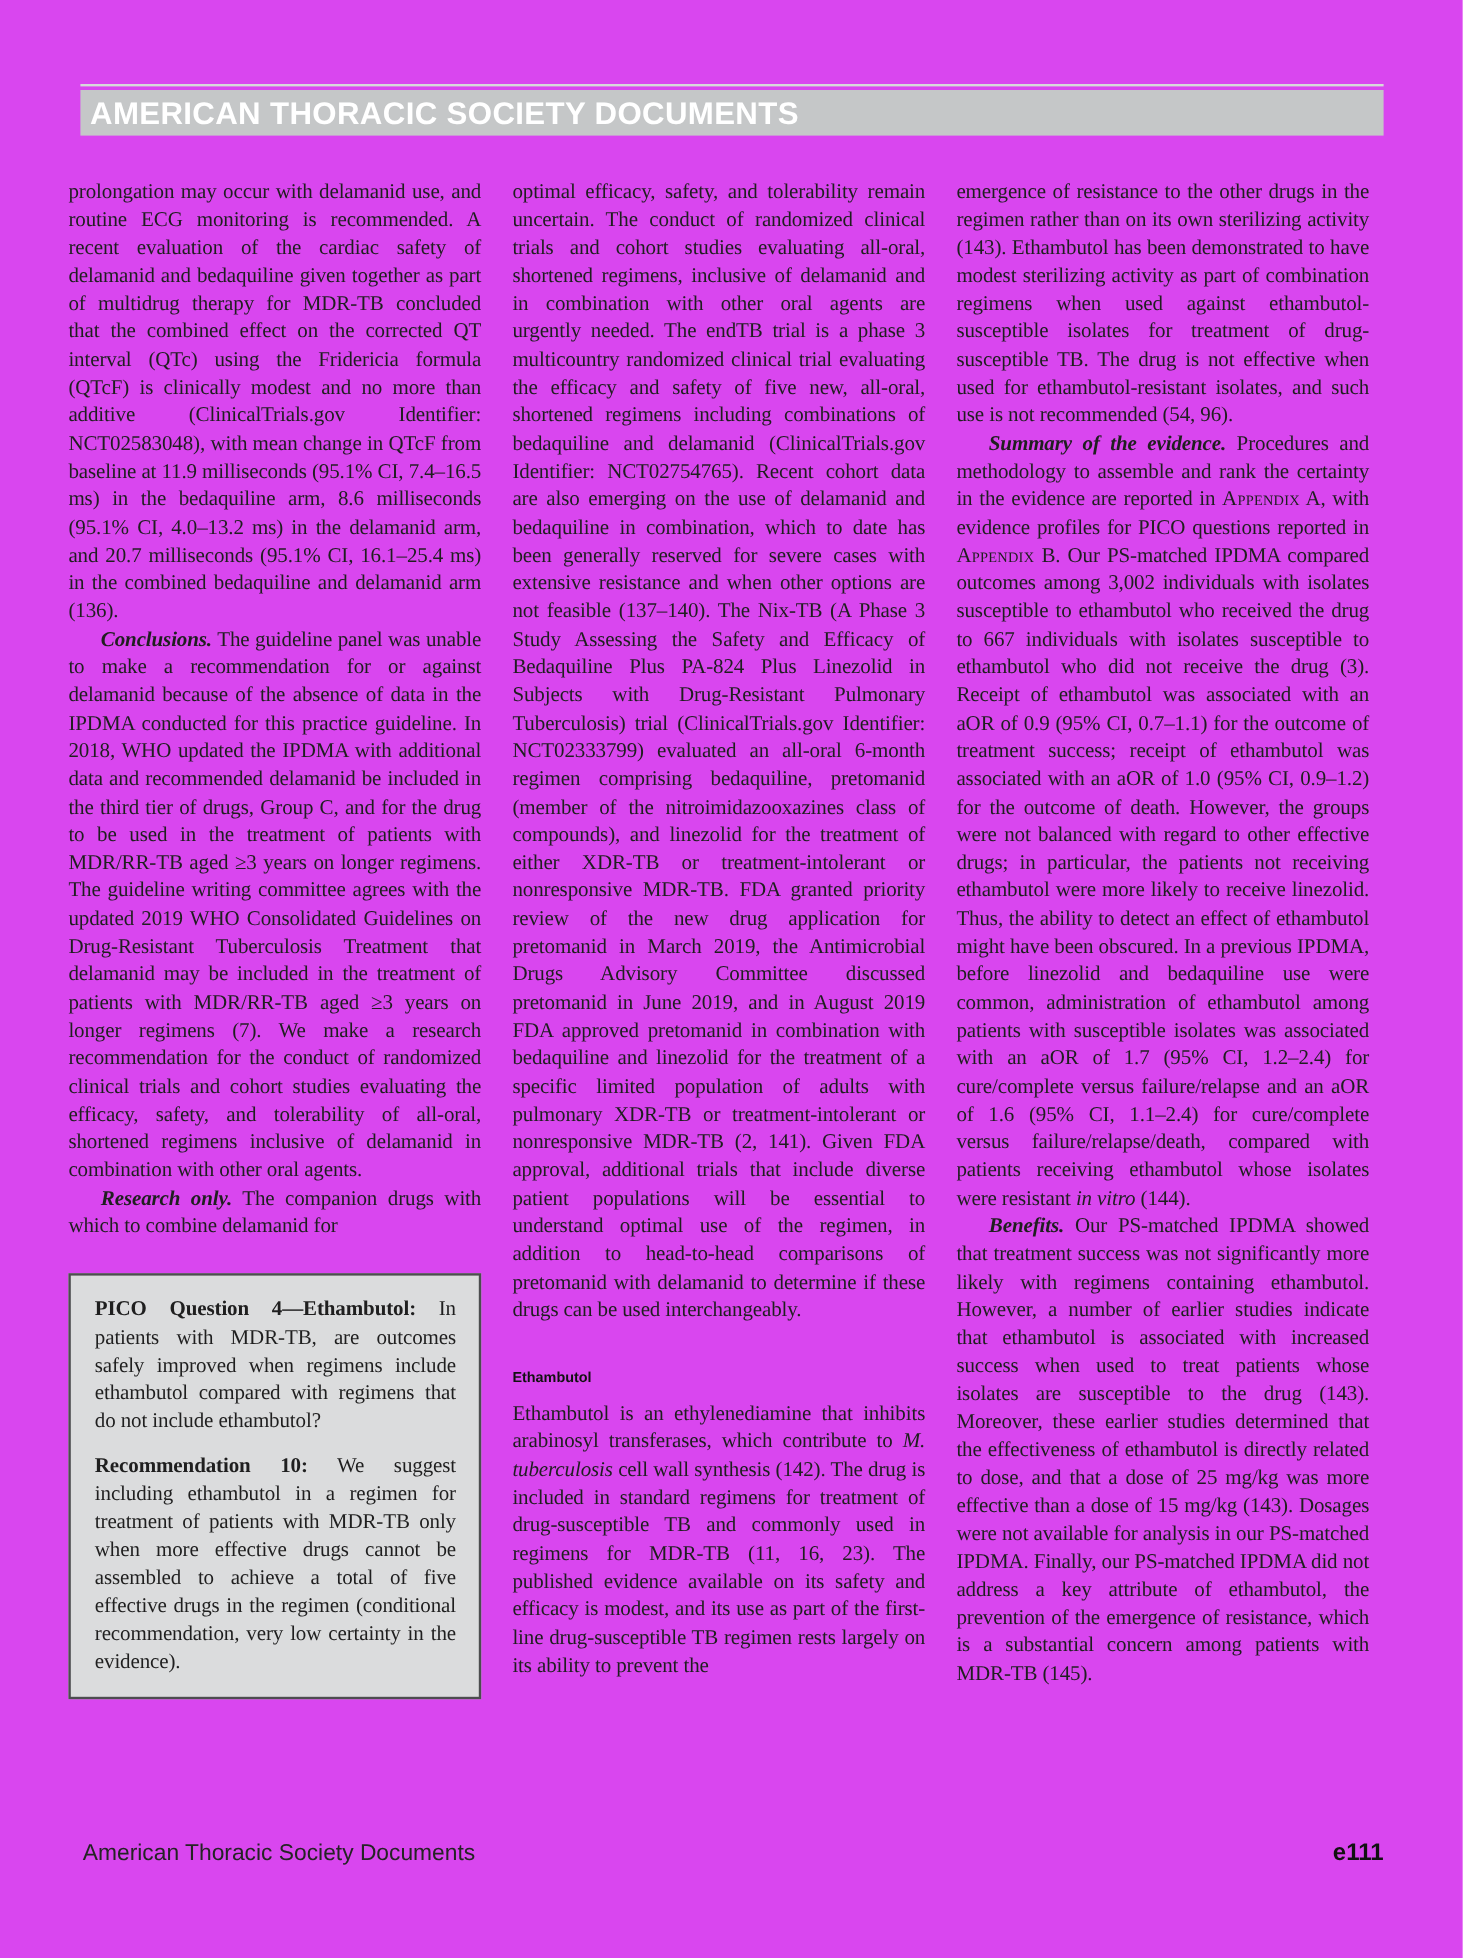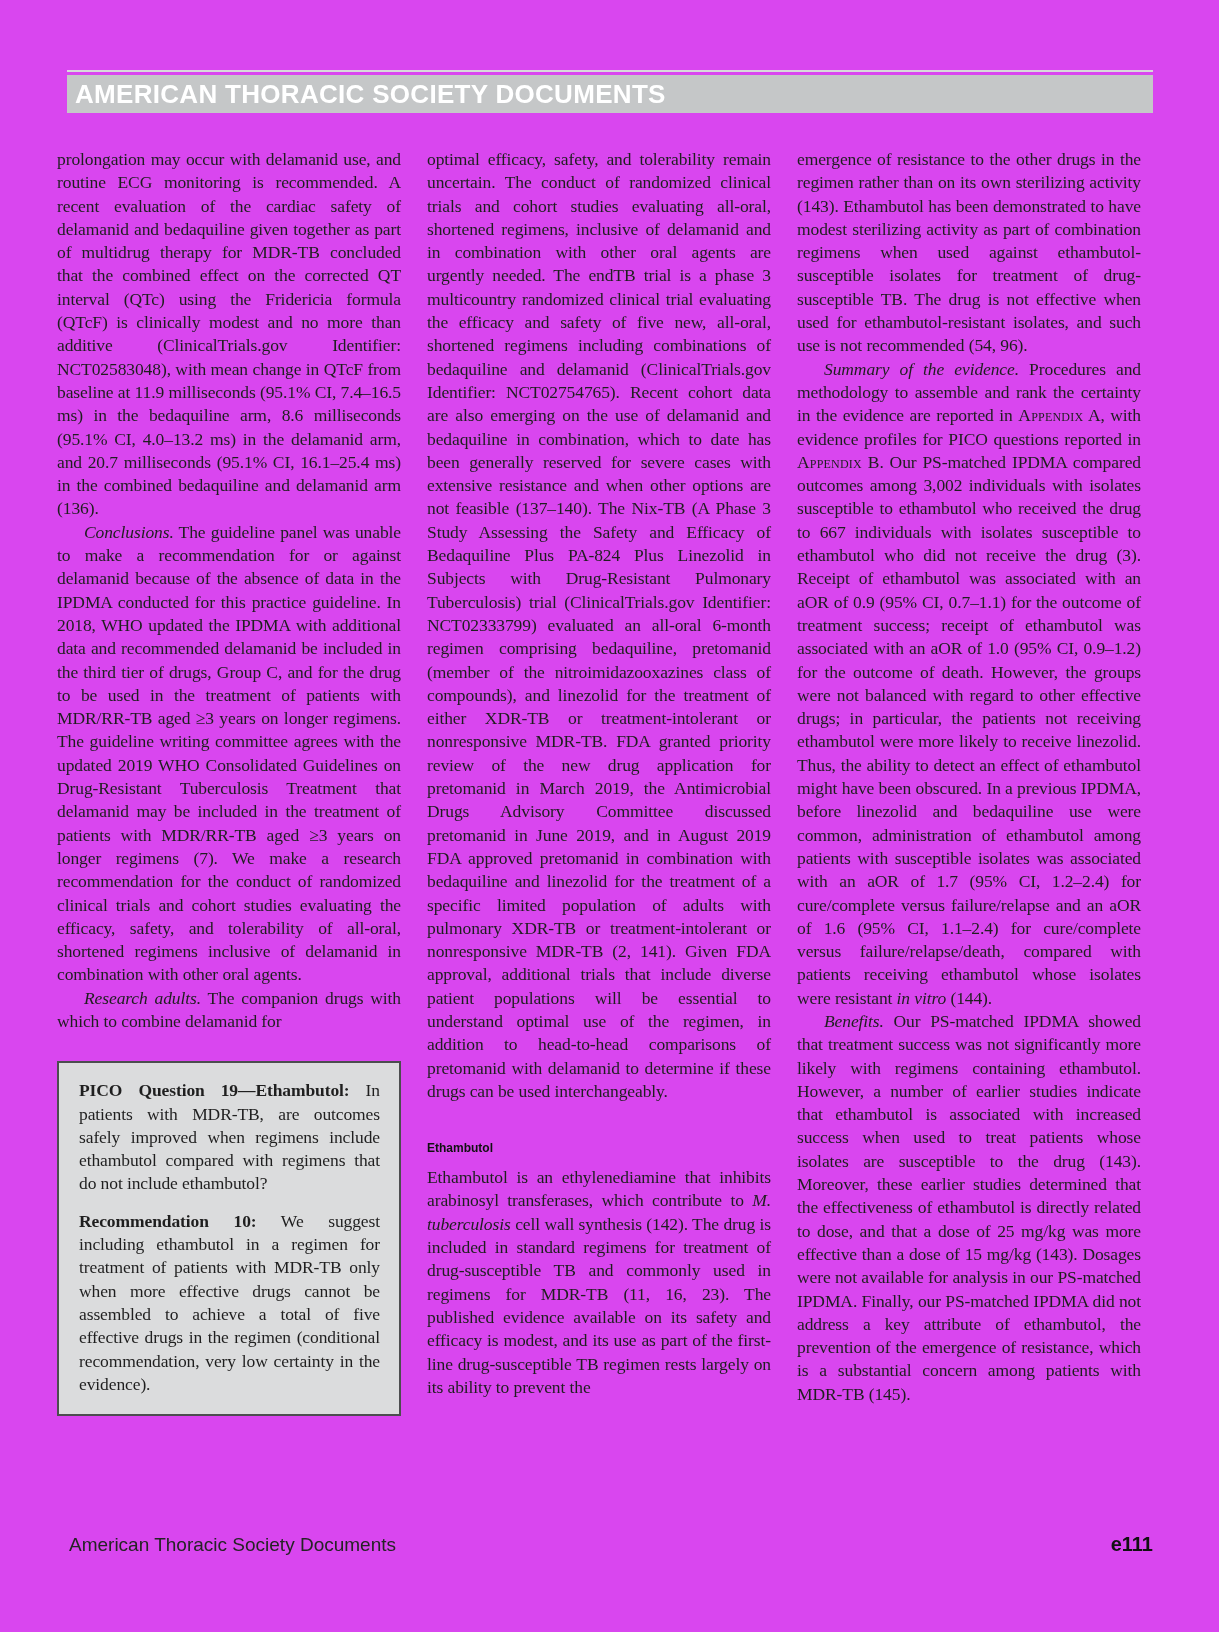--- a/index.html
+++ b/index.html
@@ -49,21 +49,21 @@
     font-size: 17.5px;
     line-height: 23.3px;
     letter-spacing: -0.1px;
     color: #1f1f1f;
     text-align: justify;
   }
   .indent { text-indent: 27px; }
   .run-plain { font-style: normal; font-weight: normal; }
   .run-bold { font-weight: bold; }
   .run-italic { font-style: italic; }
-  .run-bolditalic { font-weight: normal; font-style: italic; }
+  .run-bolditalic { font-weight: bold; font-style: italic; }
   .run-smallcaps { font-variant: small-caps; letter-spacing: 0.2px; }
   .pico-box {
     margin-top: 28px;
     box-sizing: border-box;
     width: 344px;
     border: 2px solid #4c4d4f;
     background: #dbdcdd;
     padding: 16px 19px 18px 20px;
   }
   .box-para {
@@ -110,23 +110,23 @@
 
   <div class="banner">
     <span class="banner-title">AMERICAN THORACIC SOCIETY DOCUMENTS</span>
   </div>
 
   <div class="columns">
 
     <div class="col">
       <p class="body-para"><span class="run-plain">prolongation may occur with delamanid use, and routine ECG monitoring is recommended. A recent evaluation of the cardiac safety of delamanid and bedaquiline given together as part of multidrug therapy for MDR-TB concluded that the combined effect on the corrected QT interval (QTc) using the Fridericia formula (QTcF) is clinically modest and no more than additive (ClinicalTrials.gov Identifier: NCT02583048), with mean change in QTcF from baseline at 11.9 milliseconds (95.1% CI, 7.4–16.5 ms) in the bedaquiline arm, 8.6 milliseconds (95.1% CI, 4.0–13.2 ms) in the delamanid arm, and 20.7 milliseconds (95.1% CI, 16.1–25.4 ms) in the combined bedaquiline and delamanid arm (136).</span></p>
       <p class="body-para indent"><span class="run-bolditalic">Conclusions.</span><span class="run-plain"> The guideline panel was unable to make a recommendation for or against delamanid because of the absence of data in the IPDMA conducted for this practice guideline. In 2018, WHO updated the IPDMA with additional data and recommended delamanid be included in the third tier of drugs, Group C, and for the drug to be used in the treatment of patients with MDR/RR-TB aged ≥3 years on longer regimens. The guideline writing committee agrees with the updated 2019 WHO Consolidated Guidelines on Drug-Resistant Tuberculosis Treatment that delamanid may be included in the treatment of patients with MDR/RR-TB aged ≥3 years on longer regimens (7). We make a research recommendation for the conduct of randomized clinical trials and cohort studies evaluating the efficacy, safety, and tolerability of all-oral, shortened regimens inclusive of delamanid in combination with other oral agents.</span></p>
-      <p class="body-para indent"><span class="run-bolditalic">Research adults.</span><span class="run-plain"> The companion drugs with which to combine delamanid for</span></p>
+      <p class="body-para indent"><span class="run-bolditalic">Research only.</span><span class="run-plain"> The companion drugs with which to combine delamanid for</span></p>
       <div class="pico-box">
-        <p class="box-para"><span class="run-bold">PICO Question 19—Ethambutol:</span><span class="run-plain"> In patients with MDR-TB, are outcomes safely improved when regimens include ethambutol compared with regimens that do not include ethambutol?</span></p>
+        <p class="box-para"><span class="run-bold">PICO Question 4—Ethambutol:</span><span class="run-plain"> In patients with MDR-TB, are outcomes safely improved when regimens include ethambutol compared with regimens that do not include ethambutol?</span></p>
         <p class="box-para"><span class="run-bold">Recommendation 10:</span><span class="run-plain"> We suggest including ethambutol in a regimen for treatment of patients with MDR-TB only when more effective drugs cannot be assembled to achieve a total of five effective drugs in the regimen (conditional recommendation, very low certainty in the evidence).</span></p>
       </div>
     </div>
 
     <div class="col">
       <p class="body-para"><span class="run-plain">optimal efficacy, safety, and tolerability remain uncertain. The conduct of randomized clinical trials and cohort studies evaluating all-oral, shortened regimens, inclusive of delamanid and in combination with other oral agents are urgently needed. The endTB trial is a phase 3 multicountry randomized clinical trial evaluating the efficacy and safety of five new, all-oral, shortened regimens including combinations of bedaquiline and delamanid (ClinicalTrials.gov Identifier: NCT02754765). Recent cohort data are also emerging on the use of delamanid and bedaquiline in combination, which to date has been generally reserved for severe cases with extensive resistance and when other options are not feasible (137–140). The Nix-TB (A Phase 3 Study Assessing the Safety and Efficacy of Bedaquiline Plus PA-824 Plus Linezolid in Subjects with Drug-Resistant Pulmonary Tuberculosis) trial (ClinicalTrials.gov Identifier: NCT02333799) evaluated an all-oral 6-month regimen comprising bedaquiline, pretomanid (member of the nitroimidazooxazines class of compounds), and linezolid for the treatment of either XDR-TB or treatment-intolerant or nonresponsive MDR-TB. FDA granted priority review of the new drug application for pretomanid in March 2019, the Antimicrobial Drugs Advisory Committee discussed pretomanid in June 2019, and in August 2019 FDA approved pretomanid in combination with bedaquiline and linezolid for the treatment of a specific limited population of adults with pulmonary XDR-TB or treatment-intolerant or nonresponsive MDR-TB (2, 141). Given FDA approval, additional trials that include diverse patient populations will be essential to understand optimal use of the regimen, in addition to head-to-head comparisons of pretomanid with delamanid to determine if these drugs can be used interchangeably.</span></p>
       <h2 class="section-heading">Ethambutol</h2>
       <p class="body-para"><span class="run-plain">Ethambutol is an ethylenediamine that inhibits arabinosyl transferases, which contribute to </span><span class="run-italic">M. tuberculosis</span><span class="run-plain"> cell wall synthesis (142). The drug is included in standard regimens for treatment of drug-susceptible TB and commonly used in regimens for MDR-TB (11, 16, 23). The published evidence available on its safety and efficacy is modest, and its use as part of the first-line drug-susceptible TB regimen rests largely on its ability to prevent the</span></p>
     </div>
 

